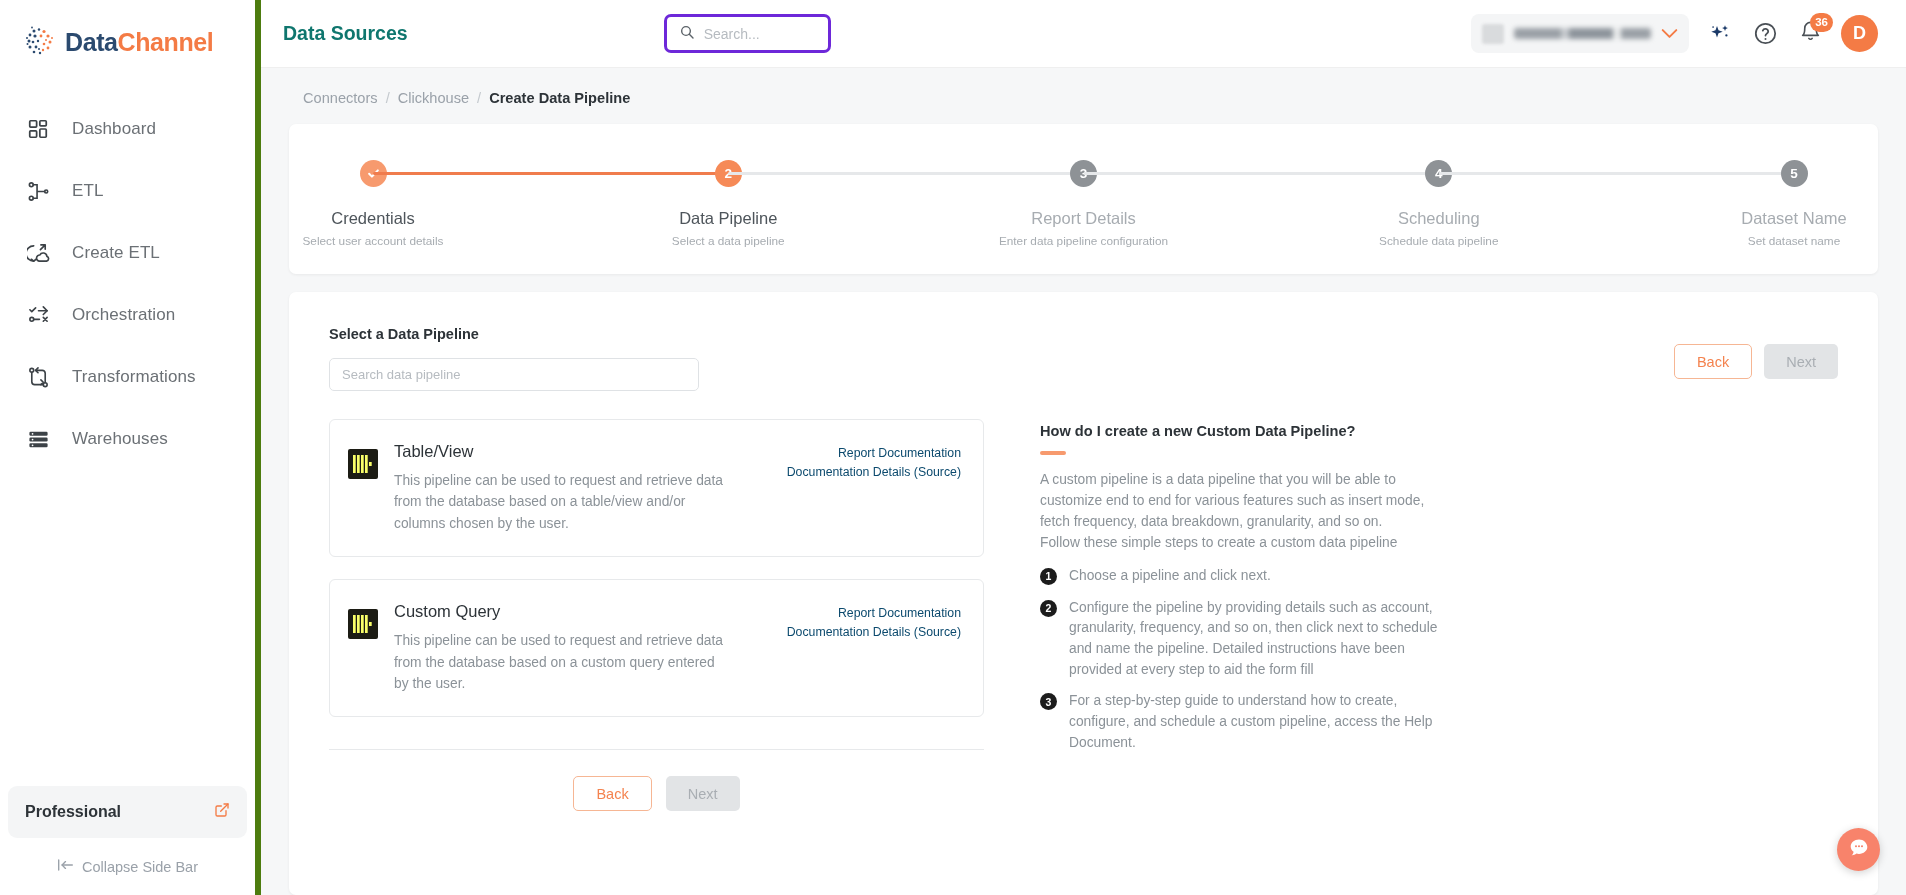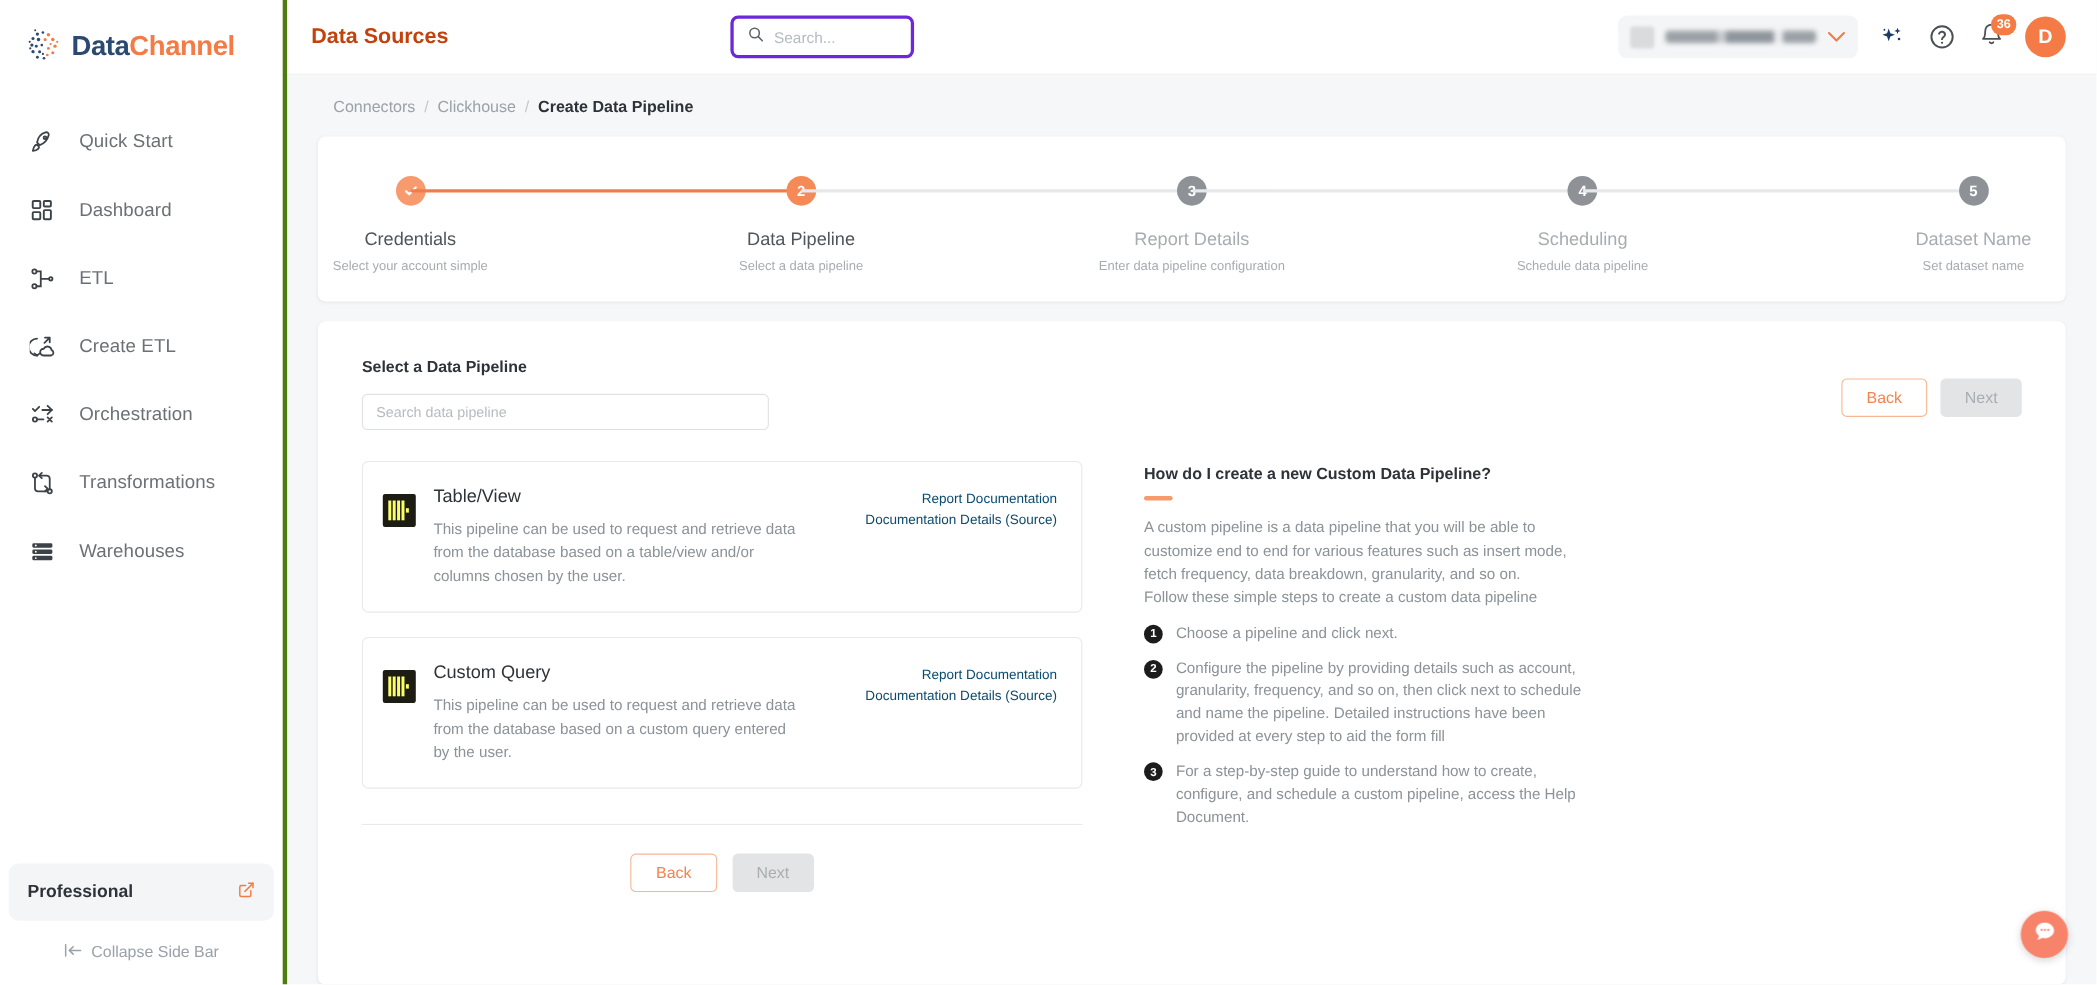--- a/index.html
+++ b/index.html
@@ -6,21 +6,21 @@
   html, body {
     width: 1906px; height: 895px;
     font-family: "Liberation Sans", sans-serif;
     background: #ffffff; overflow: hidden;
   }
   body { display: flex; }
 
   
   .sidebar {
     width: 261px; height: 895px; background: #ffffff;
-    border-right: 4px solid #4d7c0f;
+    border-right: 6px solid #4d7c0f;
     display: flex; flex-direction: column;
     flex: 0 0 261px; position: relative;
   }
   .logo-wrap {
     height: 84px; display: flex; align-items: center;
     padding-left: 24px; gap: 7px;
   }
   .logo-mark { width: 34px; height: 34px; flex: 0 0 34px; position: relative; }
   .logo-text { font-size: 25px; font-weight: 700; letter-spacing: -0.4px; white-space: nowrap; }
   .logo-text .t-data { color: #2b4a6f; }
@@ -48,21 +48,21 @@
   }
 
   
   .main { flex: 1; height: 895px; display: flex; flex-direction: column; background: #f6f7f8; min-width: 0; }
 
   .topbar {
     height: 68px; background: #fff; display: flex; align-items: center;
     padding: 0 28px 0 22px; gap: 18px; flex: 0 0 68px;
     border-bottom: 1px solid #efefef;
   }
-  .page-title { font-size: 19.5px; font-weight: 700; color: #c2410c; white-space: nowrap; }
+  .page-title { font-size: 19.5px; font-weight: 700; color: #0f766e; white-space: nowrap; }
   .search-box {
     width: 167px; height: 39px; border: 3px solid #6d28d9; border-radius: 7px;
     display: flex; align-items: center; padding: 0 12px; gap: 9px;
     margin-left: 238px; background: #fff; cursor: text;
   }
   .search-ph { font-size: 14px; color: #b6bbc0; }
   .top-right { margin-left: auto; display: flex; align-items: center; gap: 17px; }
   .acct-select {
     width: 218px; height: 39px; background: #f4f5f6; border-radius: 8px;
     display: flex; align-items: center; padding: 0 11px; gap: 10px; cursor: pointer;
@@ -206,30 +206,20 @@
         </g>
       </svg>
     </span>
     <span class="logo-text">
       <span class="t-data">Data</span><span class="t-channel">Channel</span>
     </span>
   </div>
 
   <nav class="nav">
 
-    <div class="nav-item">
-      <span class="nav-ico">
-        <svg width="23" height="23" viewBox="0 0 24 24" fill="none" stroke="#3c4247" stroke-width="1.7" stroke-linecap="round" stroke-linejoin="round">
-          <path d="M5 15c-1.5 1.5-2 5-2 5s3.5-.5 5-2c.8-.8.8-2.2 0-3s-2.2-.8-3 0z"></path>
-          <path d="M9.5 14.5 7 12c.6-4 3.2-8 8-9.5 1.8-.6 3.5.8 3 2.6C16.7 9.8 13.2 13.2 9.5 14.5z"></path>
-          <circle cx="14.5" cy="7.5" r="1.3"></circle>
-        </svg>
-      </span>
-      <span class="nav-label">Quick Start</span>
-    </div>
 
     <div class="nav-item">
       <span class="nav-ico">
         <svg width="22" height="22" viewBox="0 0 24 24" fill="none" stroke="#3c4247" stroke-width="1.9">
           <rect x="3" y="3" width="7.5" height="7" rx="1"></rect>
             <rect x="14" y="3" width="7" height="5.5" rx="1"></rect>
           <rect x="3" y="14" width="7.5" height="7" rx="1"></rect>
             <rect x="14" y="12" width="7" height="9" rx="1"></rect>
         </svg>
       </span>
@@ -404,21 +394,21 @@
       <div class="stepper">
 
         <div class="step">
           <div class="step-dot done">
             <svg width="15" height="15" viewBox="0 0 24 24" fill="none" stroke="#fff" stroke-width="3.2" stroke-linecap="round" stroke-linejoin="round">
                 <path d="M5 12.5l4.5 4.5L19 7"></path>
               </svg>
           </div>
           <div class="step-meta">
             <div class="step-title">Credentials</div>
-            <div class="step-sub">Select your account simple</div>
+            <div class="step-sub">Select user account details</div>
           </div>
         </div>
 
         <div class="step-line filled"></div>
 
         <div class="step">
           <div class="step-dot active">2</div>
           <div class="step-meta">
             <div class="step-title">Data Pipeline</div>
             <div class="step-sub">Select a data pipeline</div>

